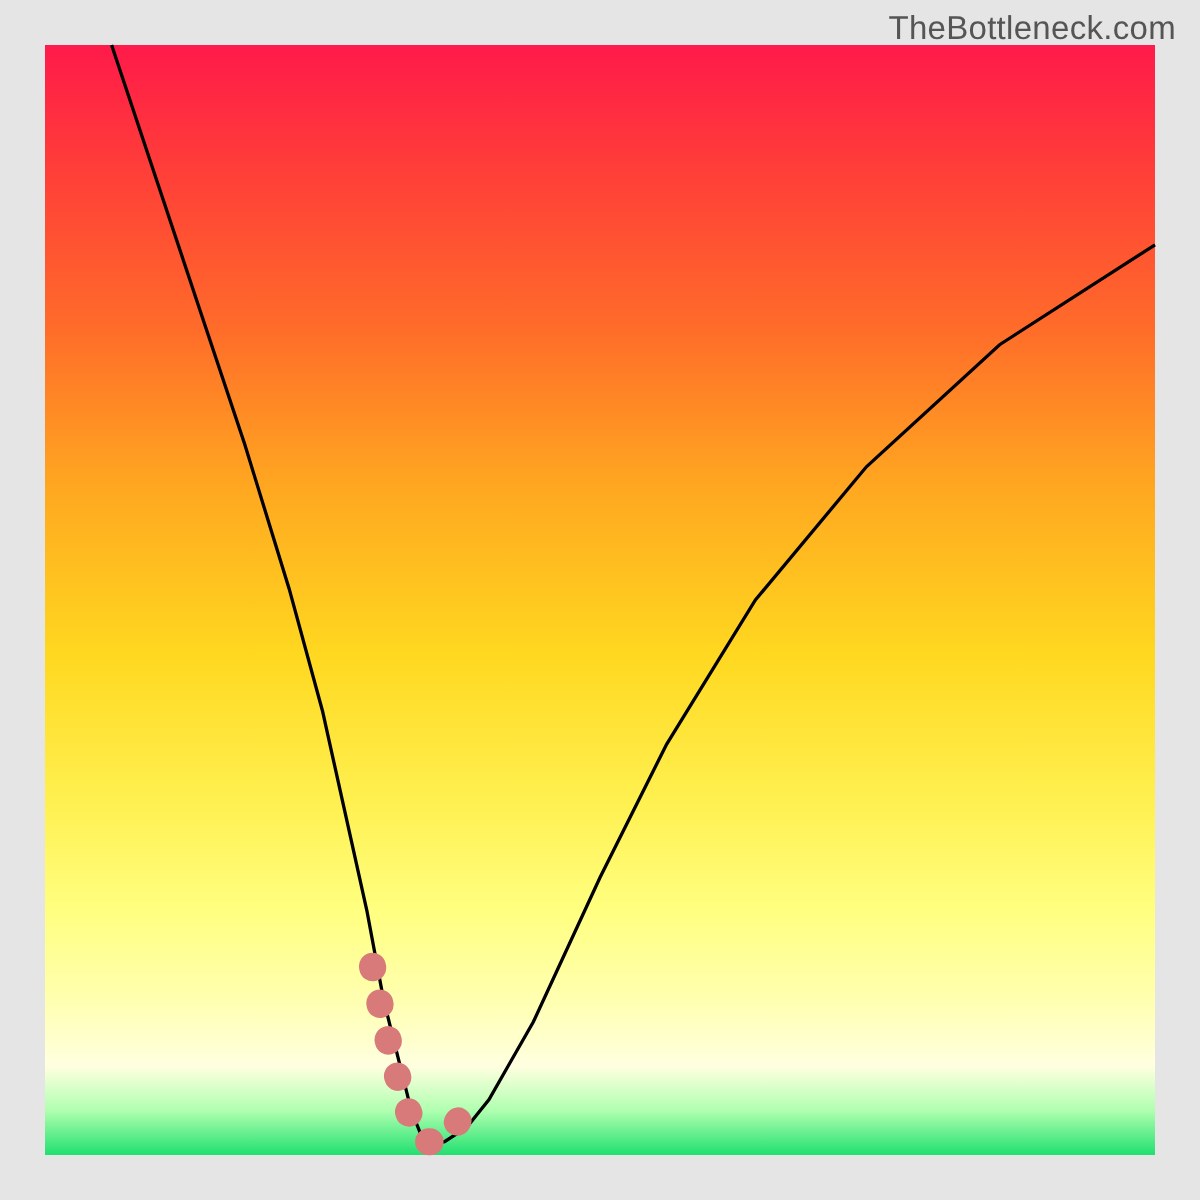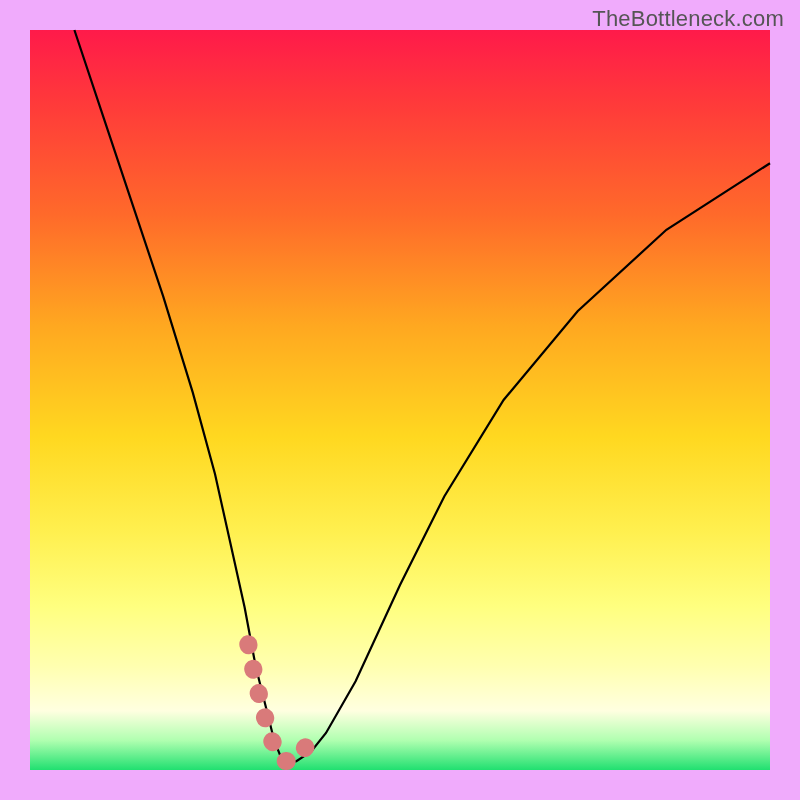--- a/index.html
+++ b/index.html
@@ -1,21 +1,21 @@
 <!DOCTYPE html>
 <html><head>
 <meta charset="utf-8">
 <style>
   * { margin: 0; padding: 0; box-sizing: border-box; }
   html, body { width: 800px; height: 800px; overflow: hidden; background: #000; }
   .frame {
     position: relative;
     width: 800px;
     height: 800px;
-    background: #f0abfc;
+    background: #e5e5e5;
   }
   .plot-area {
     position: absolute;
     left: 30px;
     top: 30px;
     width: 740px;
     height: 740px;
     background: linear-gradient(to bottom,
       #ff1a4a 0%,
       #ff3a3a 10%,

